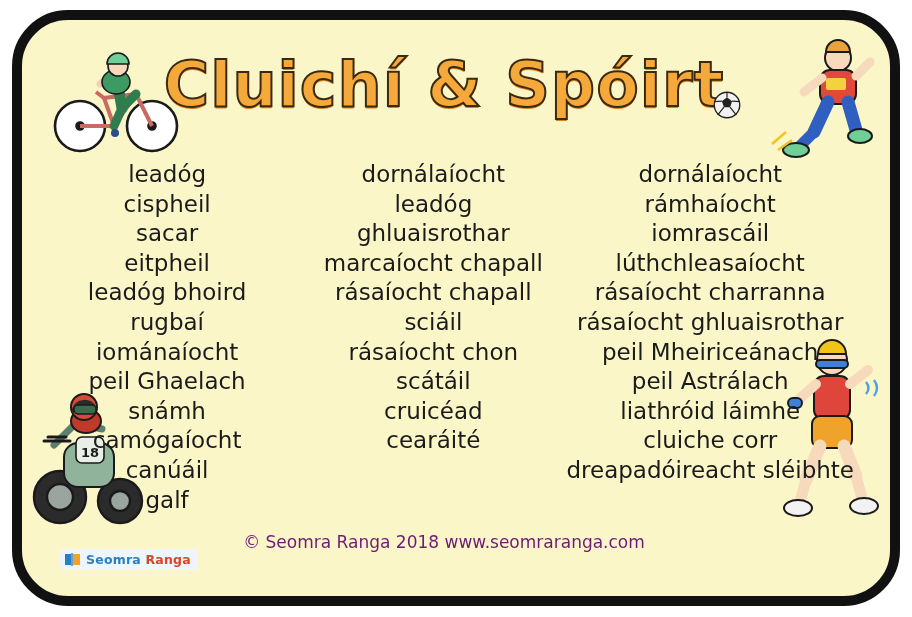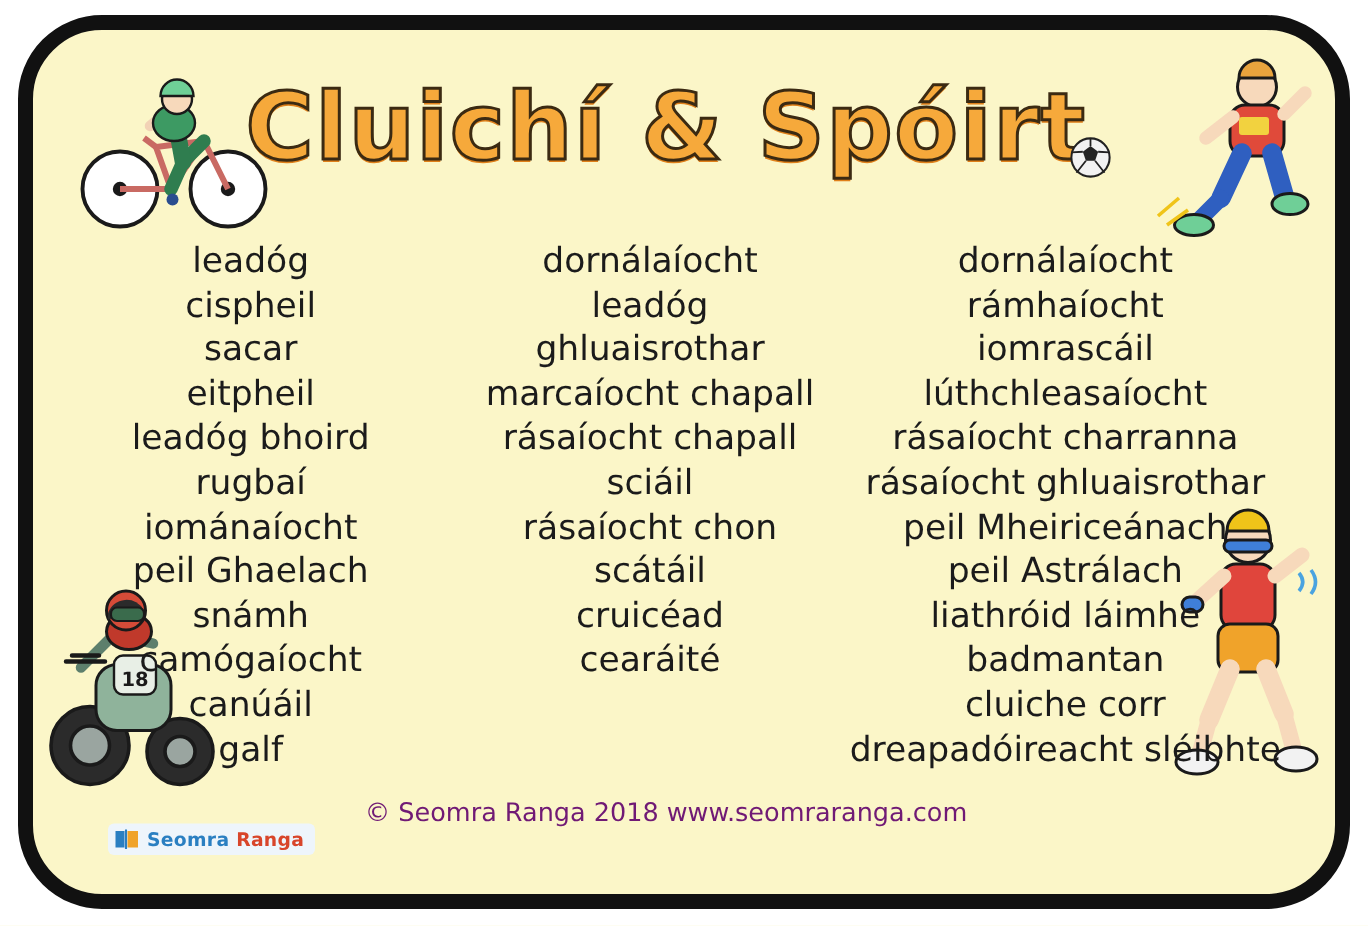--- a/index.html
+++ b/index.html
@@ -74,21 +74,21 @@
     font-family: "DejaVu Sans", sans-serif;
     font-size: 23px;
     line-height: 29.6px;
     color: #1b1b1b;
     white-space: nowrap;
   }
 
   
   .logo {
     position: absolute;
-    left: 72px;
+    left: 60px;
     top: 549px;
     display: flex;
     align-items: center;
     gap: 5px;
     background: #eef5fb;
     border-radius: 4px;
     padding: 3px 7px 3px 4px;
   }
   .logo-mark {
     width: 17px;
@@ -255,21 +255,20 @@
       <ul>
         <li>dornálaíocht</li>
         <li>rámhaíocht</li>
         <li>iomrascáil</li>
         <li>lúthchleasaíocht</li>
         <li>rásaíocht charranna</li>
         <li>rásaíocht ghluaisrothar</li>
         <li>peil Mheiriceánach</li>
         <li>peil Astrálach</li>
         <li>liathróid láimhe</li>
-        <li>badmantan</li>
         <li>cluiche corr</li>
         <li>dreapadóireacht sléibhte</li>
       </ul>
     </div>
   </div>
 
   <div class="logo">
     <span class="logo-mark">
       <svg viewBox="0 0 17 15" width="17" height="15">
         <path d="M1 2 h6 v11 h-6 z" fill="#2a7fc1"></path>

